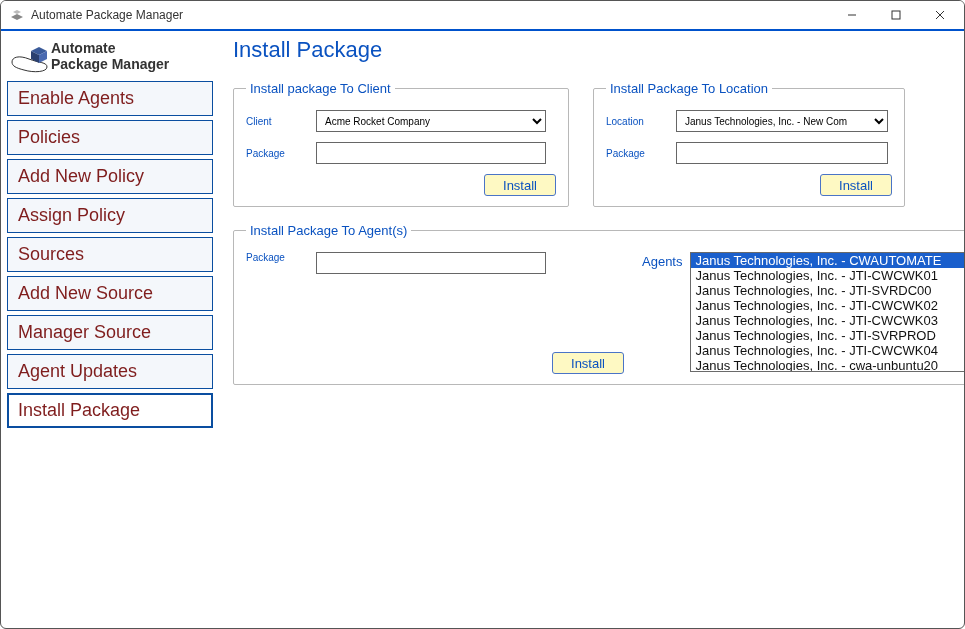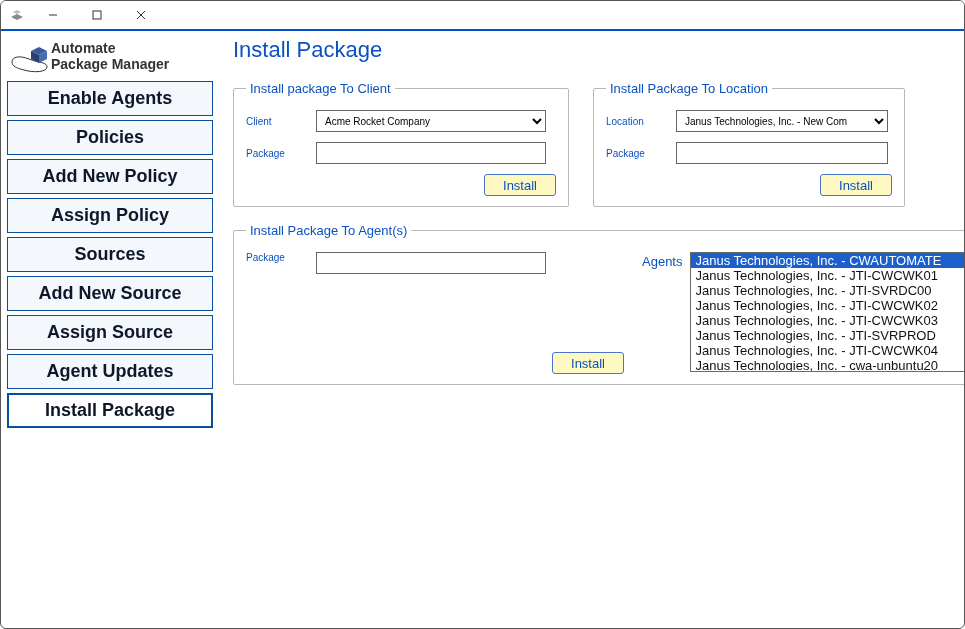--- a/index.html
+++ b/index.html
@@ -63,26 +63,26 @@
       line-height: 1.15;
     }
     .nav {
       display: flex;
       flex-direction: column;
       gap: 4px;
     }
     .nav-item {
       border: 1px solid #0a4ea0;
       background: #f4f7fb;
-      color: #0f172a;
+      color: #7f1d1d;
       font-size: 18px;
-      font-weight: bold;
+      font-weight: normal;
       padding: 6px 10px;
       cursor: pointer;
-      text-align: center;
+      text-align: left;
     }
     .nav-item.selected {
       border: 2px solid #0a4ea0;
       background: #fff;
       padding: 5px 9px;
     }
 
     
     .main {
       flex: 1;
@@ -211,20 +211,21 @@
 </head>
 <body>
 
 <div class="titlebar">
   <span class="app-icon">
     <svg viewBox="0 0 16 16" width="16" height="16">
       <path d="M2 10 L8 7 L14 10 L8 13 Z" fill="#888"></path>
       <path d="M8 3 L12 5 L8 7 L4 5 Z" fill="#bbb"></path>
     </svg>
   </span>
+  <span class="title">Automate Package Manager</span>
   <div class="winbtn">
     <svg width="10" height="10" viewBox="0 0 10 10">
         <line x1="1" y1="5" x2="9" y2="5" stroke="#333" stroke-width="1"></line>
       </svg>
   </div>
   <div class="winbtn">
     <svg width="10" height="10" viewBox="0 0 10 10">
         <rect x="1" y="1" width="8" height="8" stroke="#333" fill="none" stroke-width="1"></rect>
       </svg>
   </div>
@@ -255,21 +256,21 @@
         <div>Package Manager</div>
       </div>
     </div>
     <div class="nav" id="nav">
         <div class="nav-item">Enable Agents</div>
         <div class="nav-item">Policies</div>
         <div class="nav-item">Add New Policy</div>
         <div class="nav-item">Assign Policy</div>
         <div class="nav-item">Sources</div>
         <div class="nav-item">Add New Source</div>
-        <div class="nav-item">Assign Source</div>
+        <div class="nav-item">Manager Source</div>
         <div class="nav-item">Agent Updates</div>
         <div class="nav-item selected">Install Package</div>
       </div>
   </div>
 
   <div class="main">
     <div class="page-title">Install Package</div>
 
     <div class="row2">
 

